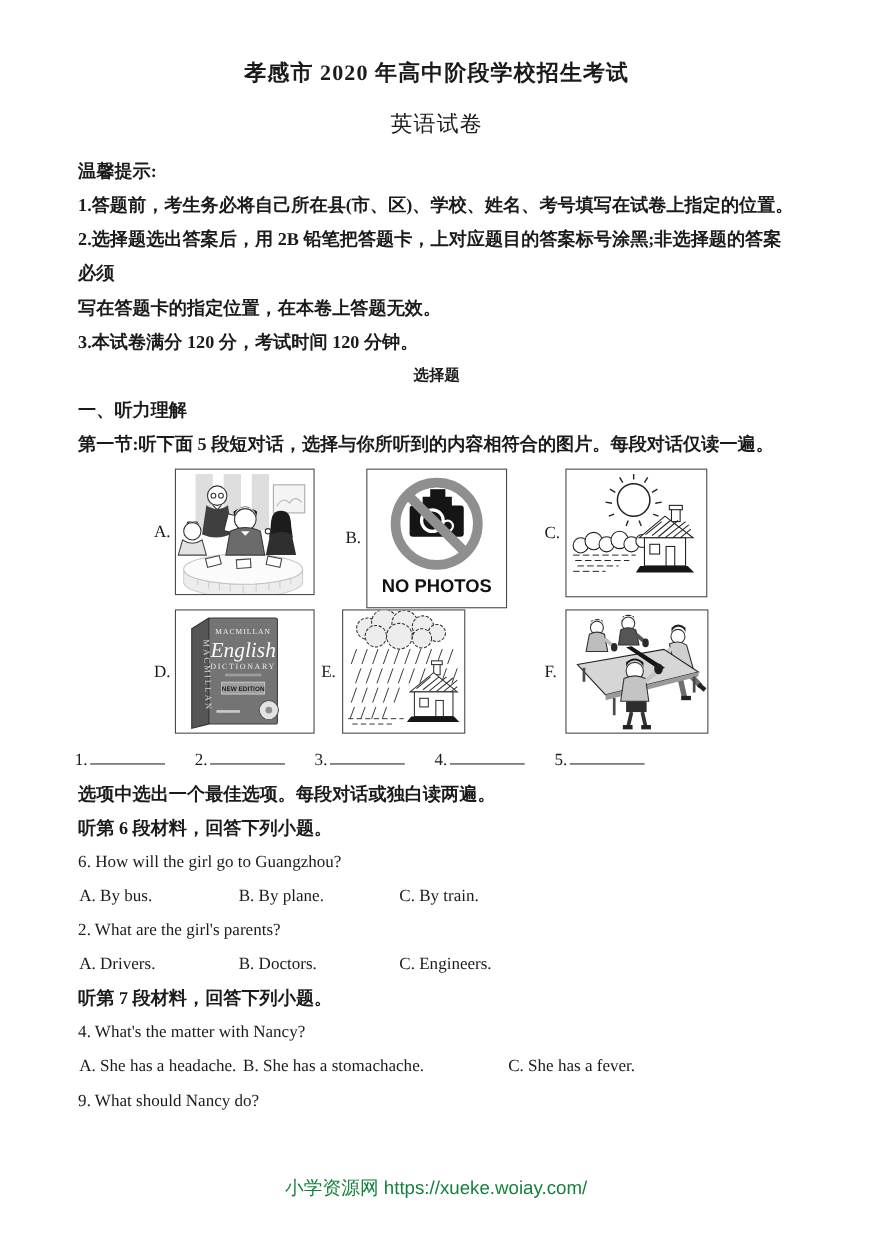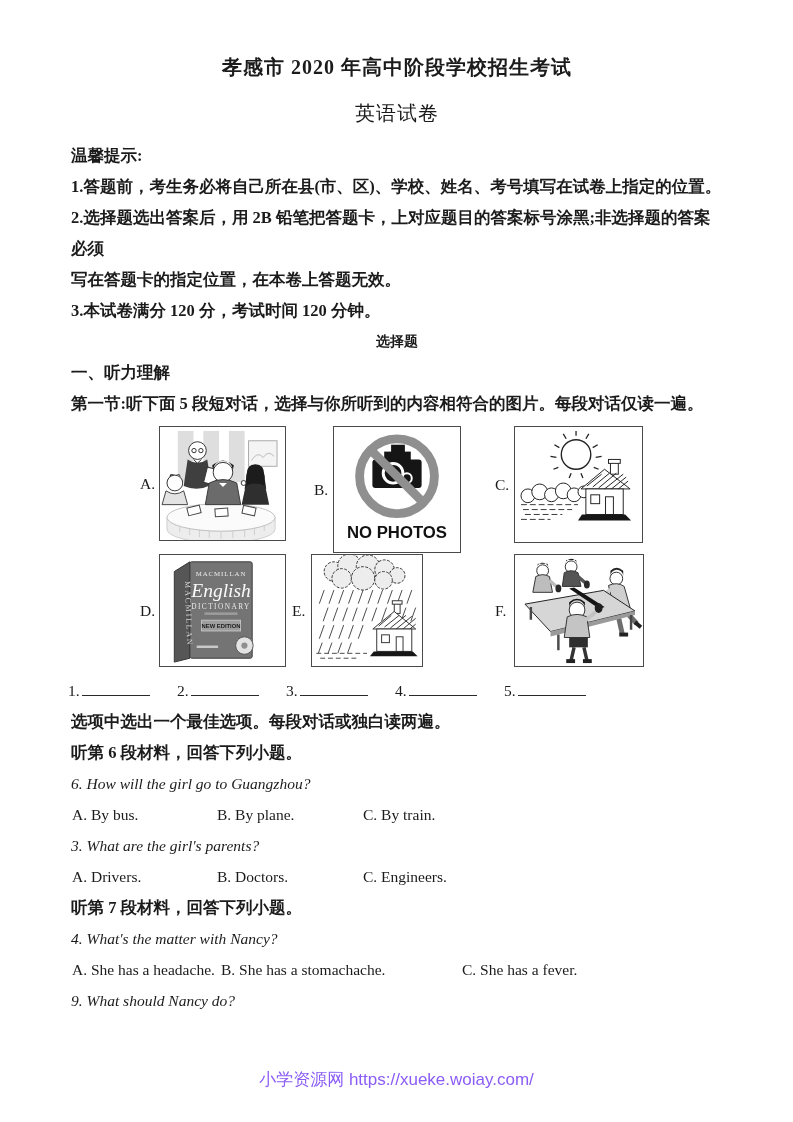--- a/index.html
+++ b/index.html
@@ -4,42 +4,42 @@
 <style>
   html,body{margin:0;padding:0;background:#fff;}
   .page{position:relative;width:793px;height:1122px;background:#fff;overflow:hidden;
         font-family:"Liberation Serif","DejaVu Serif",serif;color:#1b1b1b;}
   .col{position:absolute;left:71px;width:652px;top:50px;}
   .title{margin:0;font-size:20px;font-weight:bold;text-align:center;line-height:34px;letter-spacing:1px;}
   .subtitle{margin:12px 0 0 0;font-size:20px;font-weight:normal;text-align:center;line-height:34px;letter-spacing:1px;}
   .zh{margin:0;font-size:16.5px;font-weight:bold;line-height:31px;}
   .zh-first{margin-top:10px;}
   .center-head{text-align:center;font-size:14px;}
-  .en{margin:0;font-size:15.5px;font-weight:normal;line-height:31px;font-style:italic;}
+  .en{margin:0;font-size:15.5px;font-weight:normal;line-height:31px;}
   .pics{position:relative;height:241px;margin-top:7px;}
   .pic{position:absolute;}
   .pic .lbl{position:absolute;left:-19px;top:50%;transform:translateY(-50%);font-size:15.5px;}
   .frame{border:1px solid #4a4a4a;background:#fff;box-sizing:border-box;}
   .frame svg{display:block;width:100%;height:100%;}
   #pic-a{left:88px;top:0;}   #pic-a .frame{width:127px;height:115px;}
   #pic-b{left:262px;top:0;}  #pic-b .frame{width:128px;height:127px;}
   #pic-c{left:443px;top:0;}  #pic-c .frame{width:129px;height:117px;}
   #pic-d{left:88px;top:128px;}  #pic-d .frame{width:127px;height:113px;}
   #pic-e{left:240px;top:128px;} #pic-e .frame{width:112px;height:113px;}
   #pic-f{left:443px;top:128px;} #pic-f .frame{width:130px;height:113px;}
   .blanks{position:relative;height:31px;margin-top:8px;}
   .blank{position:absolute;top:0;font-size:15.5px;line-height:31px;}
   .blank .line{display:inline-block;width:68px;height:13px;border-bottom:1.3px solid #2a2a2a;margin-left:2px;}
   .b1{left:-3px}.b2{left:106px}.b3{left:215px}.b4{left:324px}.b5{left:433px}
   .optrow{position:relative;height:31px;}
   .opt{position:absolute;top:0;font-size:15.5px;line-height:31px;white-space:nowrap;}
   .oa{left:1px}.ob{left:146px}.oc{left:292px}
   .ob-wide{left:150px}.oc-wide{left:391px}
   .footer{position:absolute;left:0;right:0;top:1068px;text-align:center;
-          font-family:"Liberation Sans","DejaVu Sans",sans-serif;font-size:17px;color:#8b5cf6;}
+          font-family:"Liberation Sans","DejaVu Sans",sans-serif;font-size:17px;color:#15803d;}
 </style>
 </head>
 <body>
 
 <div class="page">
   <div class="col">
 
     <p class="title">孝感市 2020 年高中阶段学校招生考试</p>
     <p class="subtitle">英语试卷</p>
 
@@ -245,21 +245,21 @@
     <p class="zh">选项中选出一个最佳选项。每段对话或独白读两遍。</p>
     <p class="zh">听第 6 段材料，回答下列小题。</p>
 
     <p class="en">6. How will the girl go to Guangzhou?</p>
     <div class="optrow">
       <span class="opt oa">A. By bus.</span>
       <span class="opt ob">B. By plane.</span>
       <span class="opt oc">C. By train.</span>
     </div>
 
-    <p class="en">3. What are the girl's parents?</p>
+    <p class="en">2. What are the girl's parents?</p>
     <div class="optrow">
       <span class="opt oa">A. Drivers.</span>
       <span class="opt ob">B. Doctors.</span>
       <span class="opt oc">C. Engineers.</span>
     </div>
 
     <p class="zh">听第 7 段材料，回答下列小题。</p>
 
     <p class="en">4. What's the matter with Nancy?</p>
     <div class="optrow">

